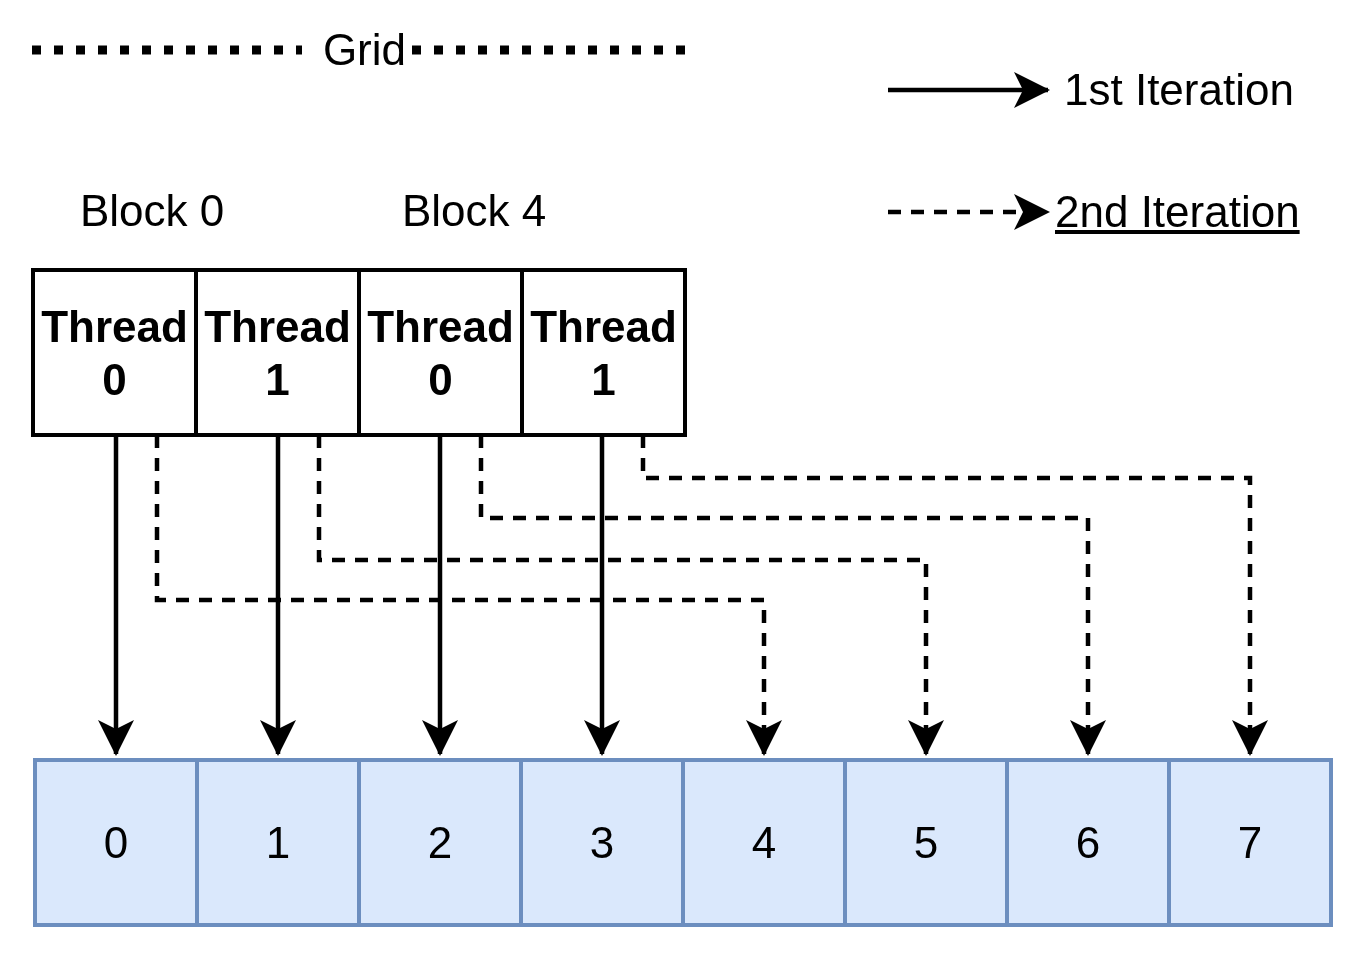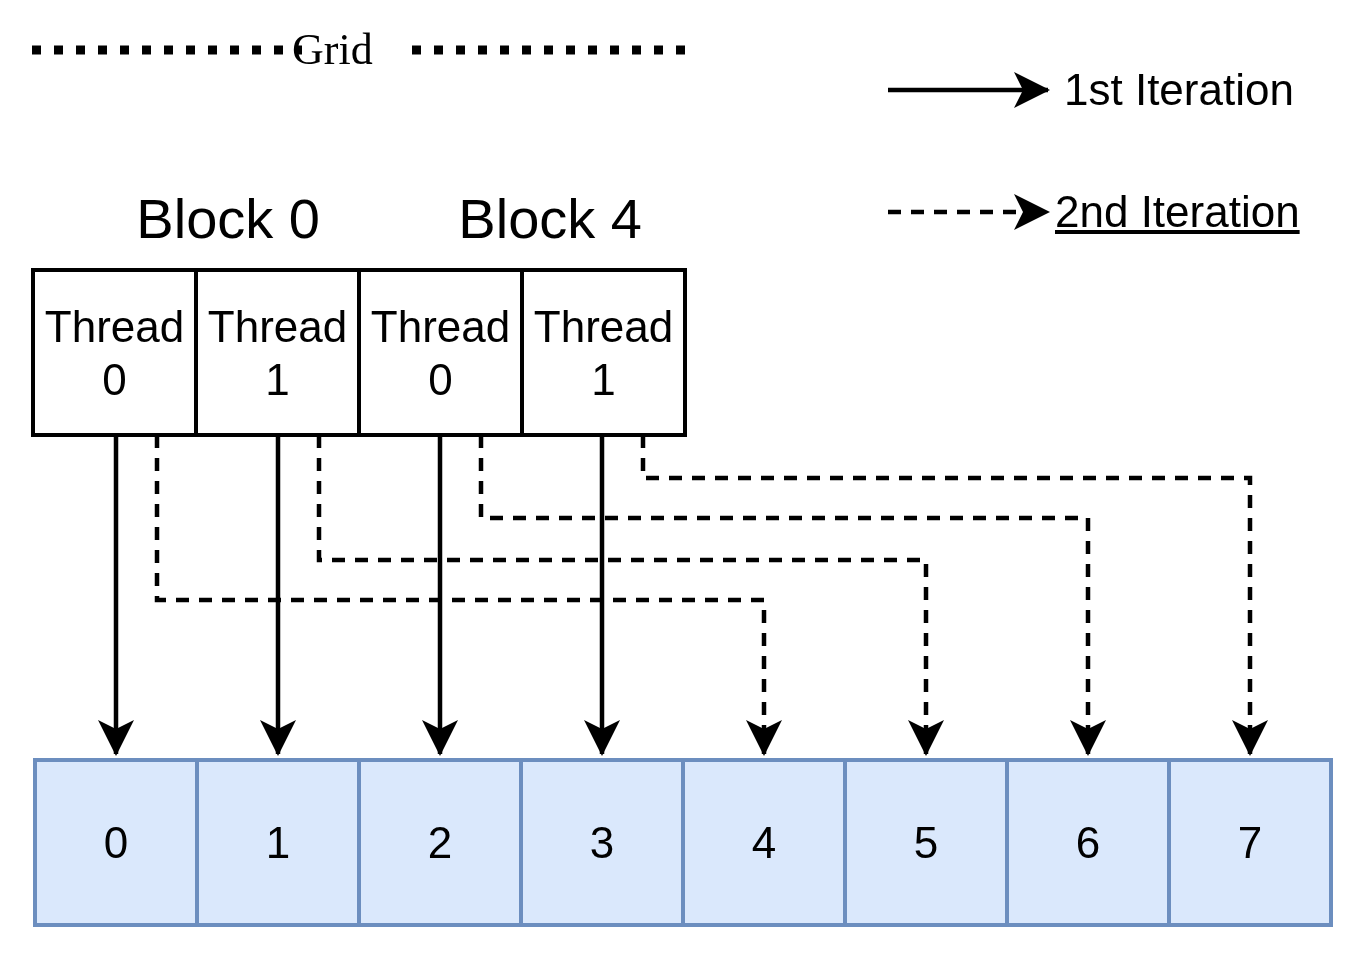--- a/index.html
+++ b/index.html
@@ -5,30 +5,30 @@
   html,body{margin:0;padding:0;background:#ffffff;}
   .canvas{
     position:relative;width:1356px;height:957px;background:#ffffff;
     font-family:"Liberation Sans",sans-serif;color:#000;overflow:hidden;
   }
   .overlay{position:absolute;left:0;top:0;width:1356px;height:957px;}
   .overlay .solid{stroke:var(--line,#000);stroke-width:4.5;fill:none;}
   .overlay .dashed{stroke:var(--line,#000);stroke-width:4.5;fill:none;stroke-dasharray:13 10;}
   .overlay .grid-dots{stroke:var(--line,#000);stroke-width:9;fill:none;stroke-dasharray:9 13;}
   .label{position:absolute;font-size:44px;line-height:46px;white-space:nowrap;}
-  .grid-label{top:27px;left:292px;width:100px;text-align:left;font-family:Liberation Serif, serif;}
+  .grid-label{top:27px;left:306px;width:100px;text-align:right;}
   .legend-label-1{left:1064px;top:67px;}
   .legend-label-2{left:1055px;top:189px;text-decoration:underline;}
-  .block-label{position:absolute;top:186px;width:240px;text-align:right;font-size:56px;}
+  .block-label{position:absolute;top:186px;width:240px;text-align:left;font-size:44px;}
   .b0{left:80px;}
   .b1{left:402px;}
   .thread-box{
     position:absolute;top:268px;width:167px;height:169px;box-sizing:border-box;
     border:4px solid #000;background:#fff;display:flex;flex-direction:column;
-    justify-content:center;align-items:center;font-size:44px;line-height:53px;text-align:center;
+    justify-content:center;align-items:center;font-size:44px;line-height:53px;text-align:center;font-weight:bold;
   }
   .t0{left:31px;} .t1{left:194px;} .t2{left:357px;} .t3{left:520px;}
   .mem-cell{
     position:absolute;top:758px;width:166px;height:169px;box-sizing:border-box;
     border:4px solid var(--cell-stroke,#6c8ebf);background:var(--cell-fill,#dae8fc);
     display:flex;justify-content:center;align-items:center;font-size:44px;
   }
 </style>
 </head>
 <body>

